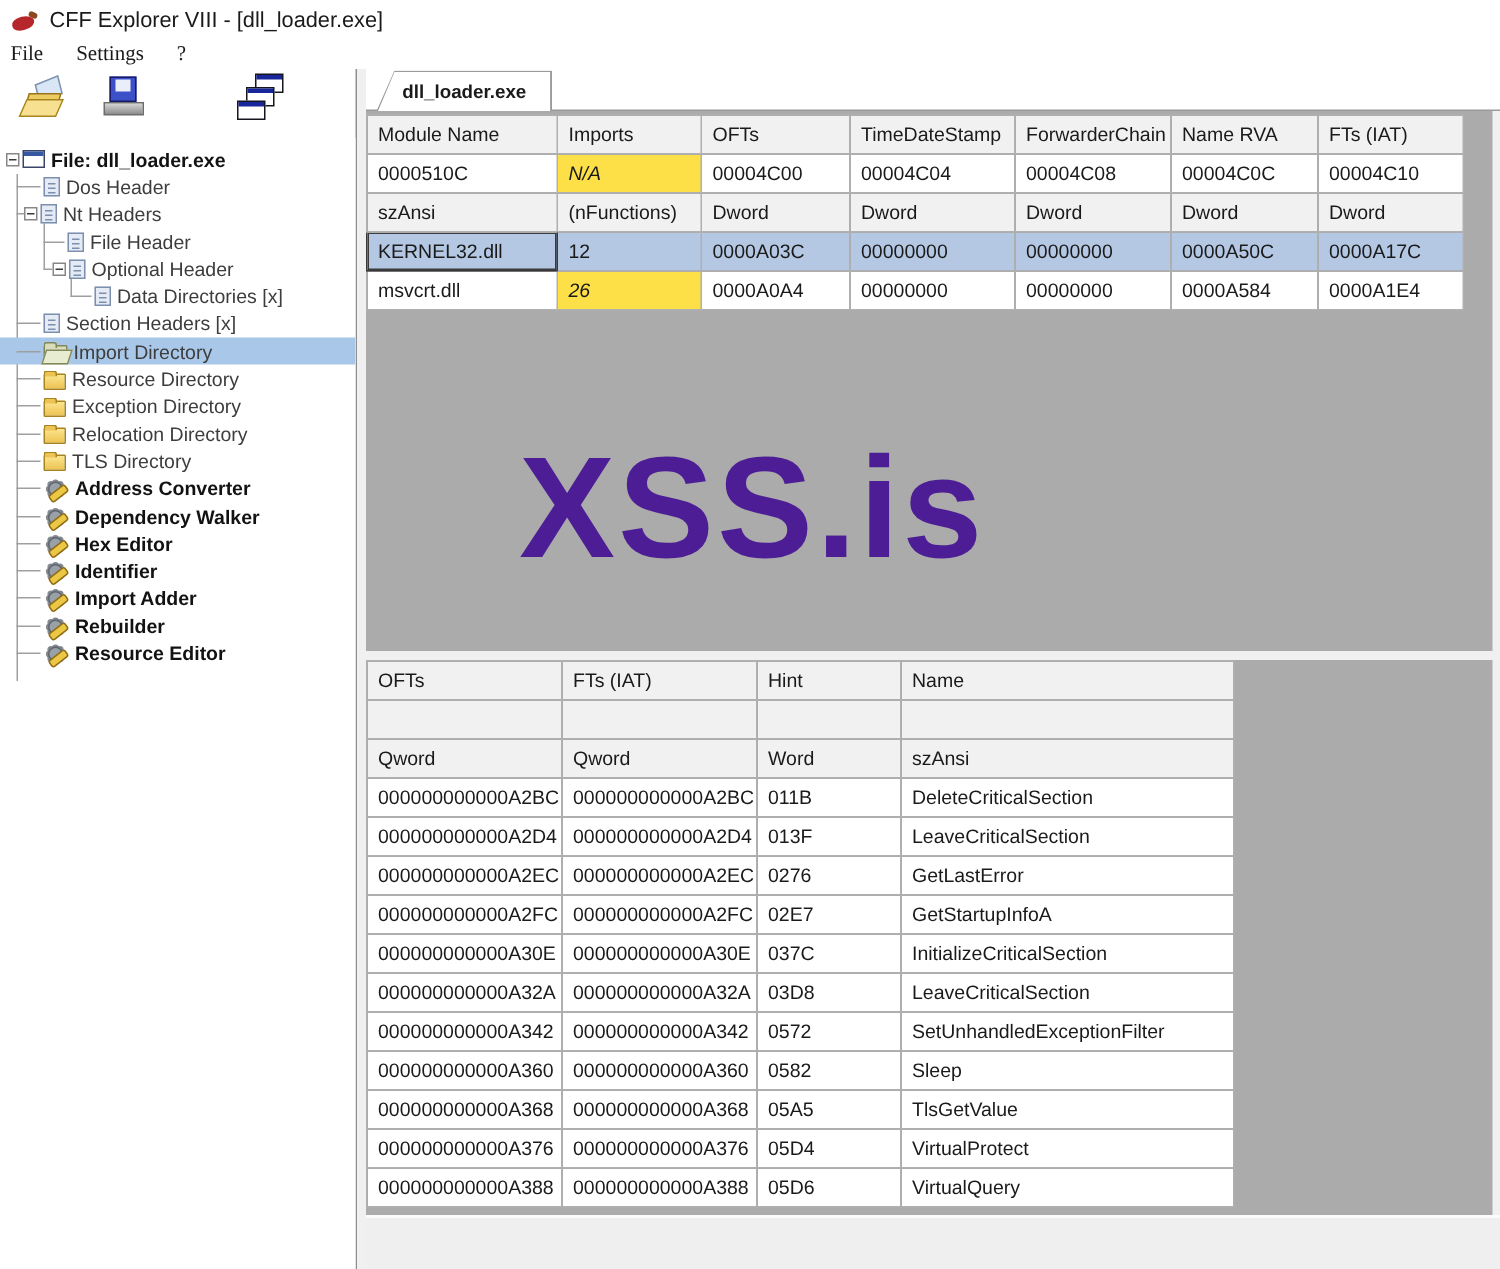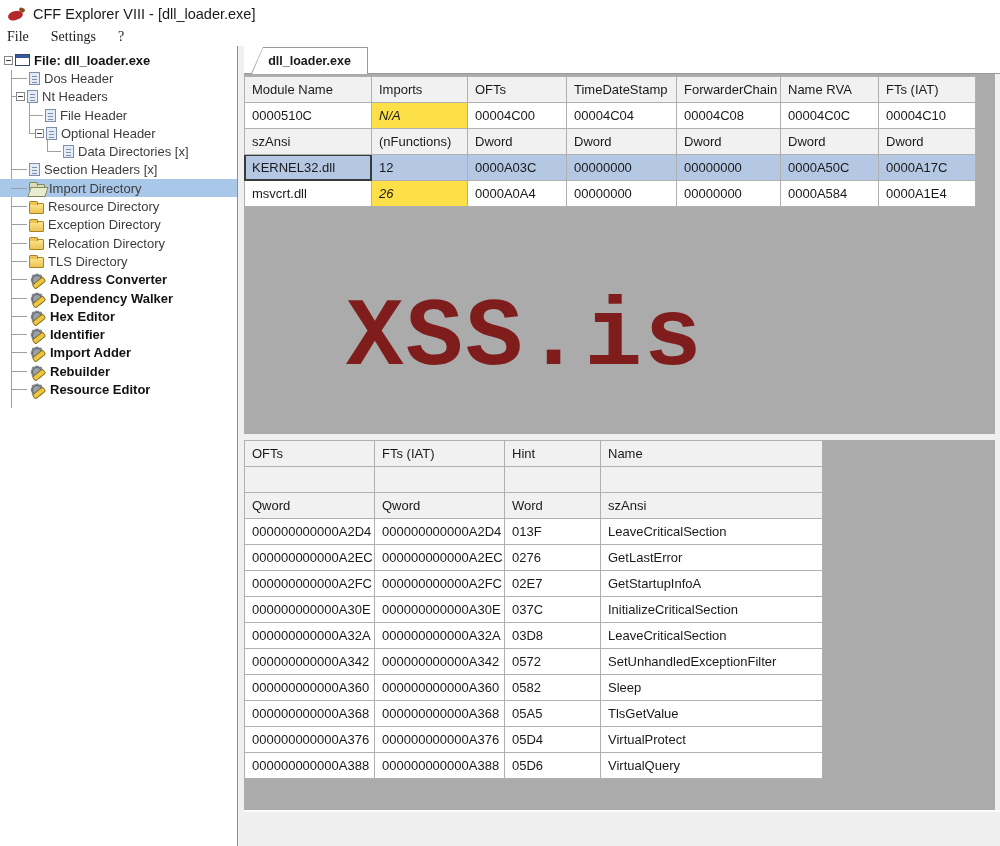--- a/index.html
+++ b/index.html
@@ -21,21 +21,21 @@
     background:#8a4a1d; border-radius:2px; transform:rotate(25deg); }
 
   
   .menubar { height:18px; display:flex; align-items:center; font-size:14px;font-family:Liberation Serif, serif; }
   .menu-item { padding:0 11px; cursor:default; }
   .menu-item:first-child { padding-left:7px; }
 
   
   .bodyrow { display:flex; height:800px; }
   .leftcol { width:238px; flex:none; border-right:1px solid #8f8f8f; background:#fff;
-    display:flex; }
+    display:flex; flex-direction:column; }
   .gapcol { width:6px; flex:none; background:#f0f0f0; }
   .rightcol { flex:1; display:flex; flex-direction:column; min-width:0; }
 
   
   .toolbar { height:46px; position:relative; flex:none; }
   .tbtn { position:absolute; width:36px; height:36px; }
   .tb-open { left:14px; top:4px; }
   .tb-open .f-paper { position:absolute; left:10px; top:3px; width:17px; height:13px;
     background:#d9e6f6; border:1px solid #7d90b0; transform:rotate(-22deg) skewX(-8deg); }
   .tb-open .f-back { position:absolute; left:3px; top:12px; width:22px; height:15px;
@@ -111,21 +111,21 @@
     white-space:nowrap; background:#fff; cursor:default; }
   .grid tr.h td { background:#f1f1f1; }
   .grid td.gcell { background:#fde047;font-style:italic; }
   .grid tr.sel-row td { background:#b4c8e4; }
   .grid td.focus { box-shadow:inset 0 0 0 1px #3a3a3a; border-color:#3a3a3a; }
   .top-grid { position:absolute; left:0; top:2px; width:731px; }
   .bottom-wrap { position:absolute; left:0; top:366px; width:580px; height:367px; overflow:hidden; }
   .bottom-grid { width:579px; }
 
   .watermark { position:absolute; left:102px; top:212px; font-size:96px; font-weight:bold;
-    line-height:1.1; color:#7f1d1d; letter-spacing:2px;font-family:Liberation Mono, monospace; }
+    line-height:1.1; color:#4c1d95; letter-spacing:2px; }
 </style>
 </head>
 <body>
 
 <div class="app">
 
   <div class="titlebar">
     <span class="pepper"></span>
     <span>CFF Explorer VIII - [dll_loader.exe]</span>
   </div>
@@ -378,20 +378,26 @@
               <td></td>
               <td></td>
             </tr>
             <tr class="h">
               <td>Qword</td>
               <td>Qword</td>
               <td>Word</td>
               <td>szAnsi</td>
             </tr>
             <tr>
+              <td>000000000000A2BC</td>
+              <td>000000000000A2BC</td>
+              <td>011B</td>
+              <td>DeleteCriticalSection</td>
+            </tr>
+            <tr>
               <td>000000000000A2D4</td>
               <td>000000000000A2D4</td>
               <td>013F</td>
               <td>LeaveCriticalSection</td>
             </tr>
             <tr>
               <td>000000000000A2EC</td>
               <td>000000000000A2EC</td>
               <td>0276</td>
               <td>GetLastError</td>

